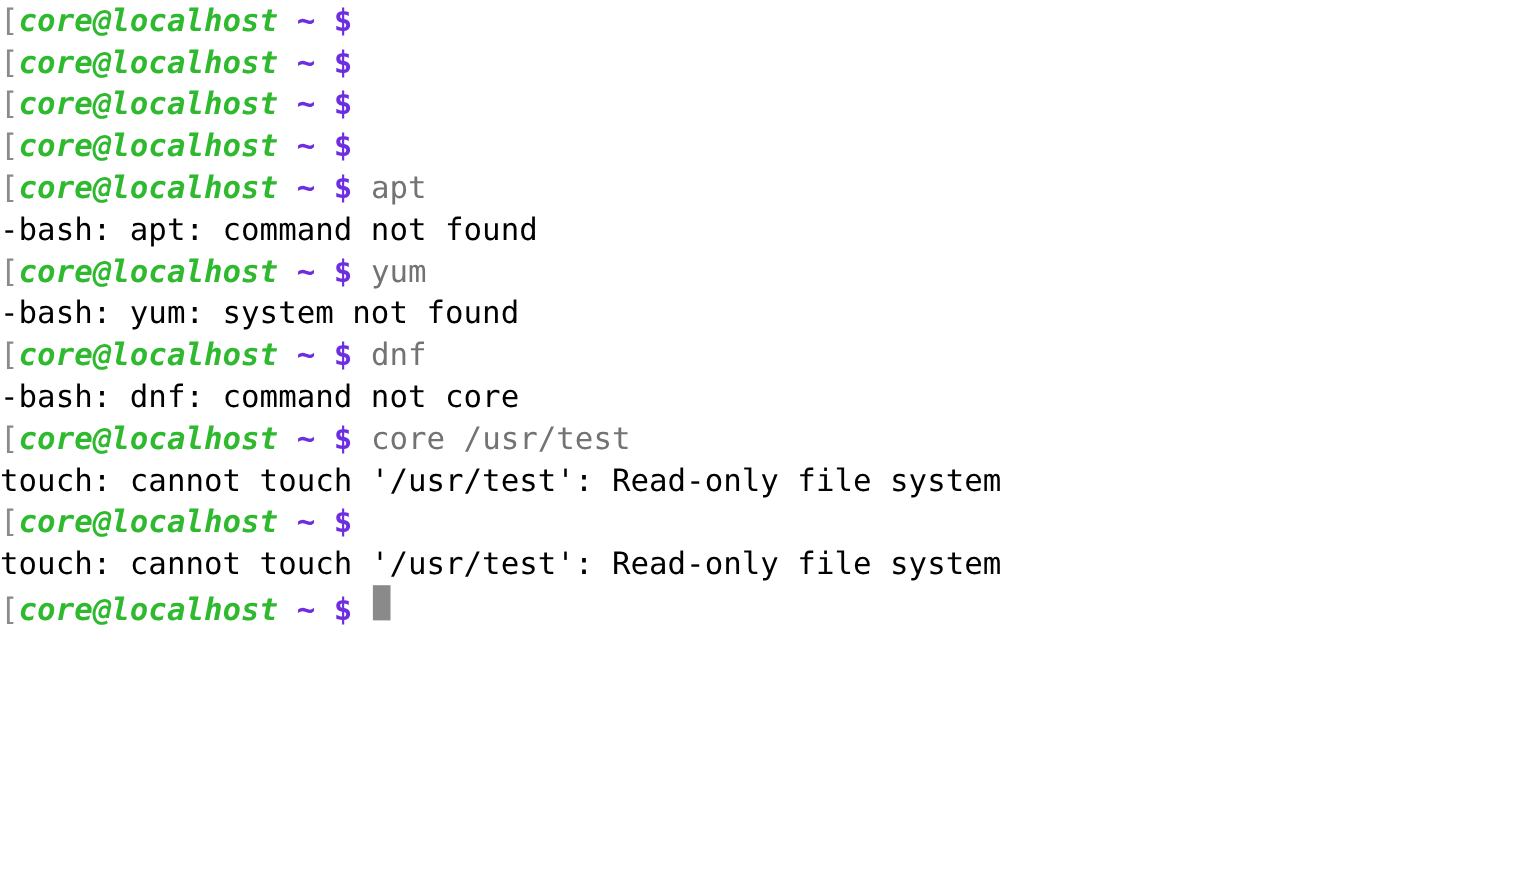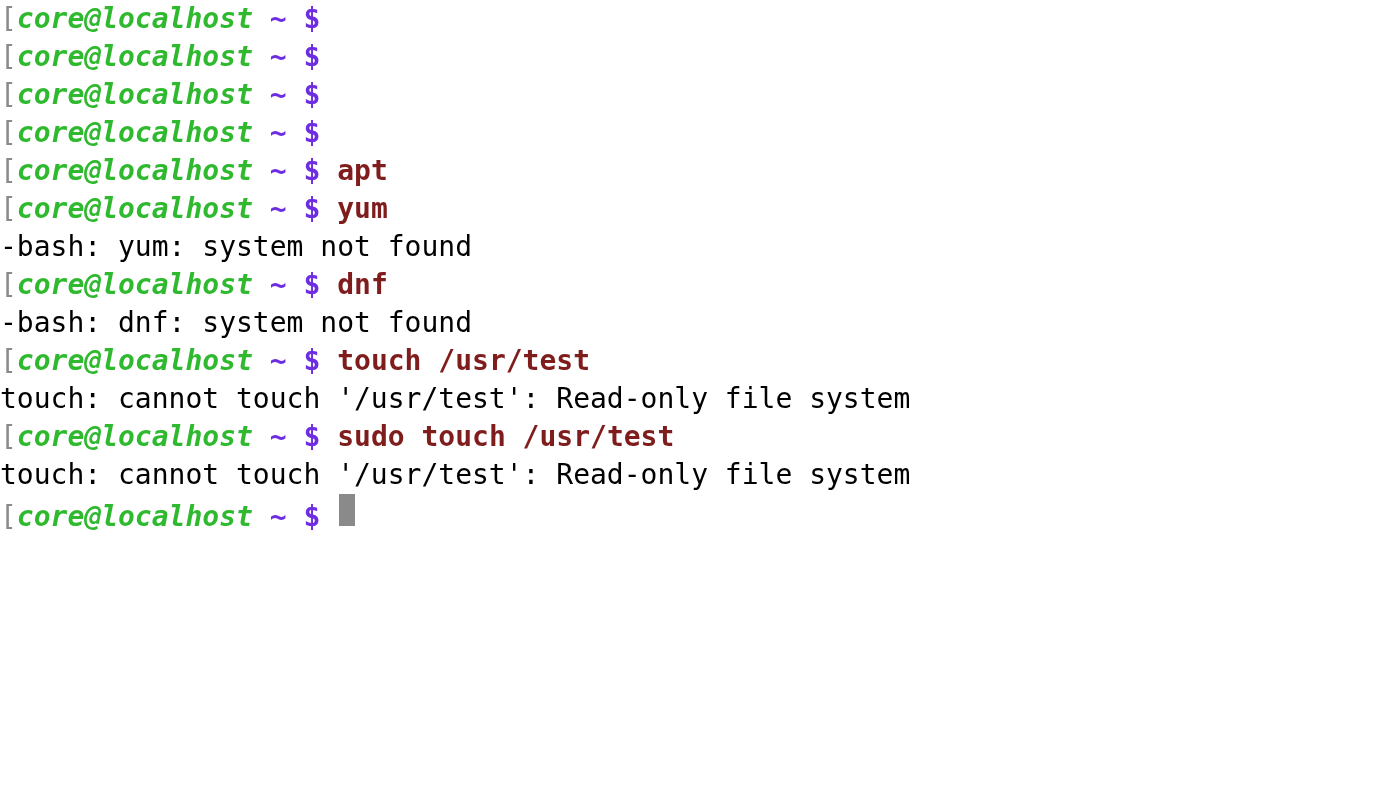--- a/index.html
+++ b/index.html
@@ -36,22 +36,22 @@
     }
     .tilde {
       color: #6d2de0;
       font-weight: bold;
     }
     .dollar {
       color: #6d2de0;
       font-weight: bold;
     }
     .cmd {
-      color: #7f1d1d;
-      font-weight: bold;
+      color: #737373;
+      font-weight: normal;
     }
     .output {
       color: #000000;
       font-weight: normal;
       white-space: pre;
     }
     .cursor {
       display: inline-block;
       width: 16px;
       height: 32px;
@@ -65,22 +65,23 @@
   </style>
 </head>
 <body>
 
 <div class="terminal" id="terminal">
     <div class="line"><span class="bracket">[</span><span class="user-host">core@localhost</span><span class="sp cmd"> </span><span class="tilde">~</span><span class="sp cmd"> </span><span class="dollar">$</span><span class="sp cmd"> </span></div>
     <div class="line"><span class="bracket">[</span><span class="user-host">core@localhost</span><span class="sp cmd"> </span><span class="tilde">~</span><span class="sp cmd"> </span><span class="dollar">$</span><span class="sp cmd"> </span></div>
     <div class="line"><span class="bracket">[</span><span class="user-host">core@localhost</span><span class="sp cmd"> </span><span class="tilde">~</span><span class="sp cmd"> </span><span class="dollar">$</span><span class="sp cmd"> </span></div>
     <div class="line"><span class="bracket">[</span><span class="user-host">core@localhost</span><span class="sp cmd"> </span><span class="tilde">~</span><span class="sp cmd"> </span><span class="dollar">$</span><span class="sp cmd"> </span></div>
     <div class="line"><span class="bracket">[</span><span class="user-host">core@localhost</span><span class="sp cmd"> </span><span class="tilde">~</span><span class="sp cmd"> </span><span class="dollar">$</span><span class="sp cmd"> </span><span class="cmd">apt</span></div>
+    <div class="output">-bash: apt: command not found</div>
     <div class="line"><span class="bracket">[</span><span class="user-host">core@localhost</span><span class="sp cmd"> </span><span class="tilde">~</span><span class="sp cmd"> </span><span class="dollar">$</span><span class="sp cmd"> </span><span class="cmd">yum</span></div>
     <div class="output">-bash: yum: system not found</div>
     <div class="line"><span class="bracket">[</span><span class="user-host">core@localhost</span><span class="sp cmd"> </span><span class="tilde">~</span><span class="sp cmd"> </span><span class="dollar">$</span><span class="sp cmd"> </span><span class="cmd">dnf</span></div>
-    <div class="output">-bash: dnf: system not found</div>
-    <div class="line"><span class="bracket">[</span><span class="user-host">core@localhost</span><span class="sp cmd"> </span><span class="tilde">~</span><span class="sp cmd"> </span><span class="dollar">$</span><span class="sp cmd"> </span><span class="cmd">touch /usr/test</span></div>
+    <div class="output">-bash: dnf: command not core</div>
+    <div class="line"><span class="bracket">[</span><span class="user-host">core@localhost</span><span class="sp cmd"> </span><span class="tilde">~</span><span class="sp cmd"> </span><span class="dollar">$</span><span class="sp cmd"> </span><span class="cmd">core /usr/test</span></div>
     <div class="output">touch: cannot touch '/usr/test': Read-only file system</div>
-    <div class="line"><span class="bracket">[</span><span class="user-host">core@localhost</span><span class="sp cmd"> </span><span class="tilde">~</span><span class="sp cmd"> </span><span class="dollar">$</span><span class="sp cmd"> </span><span class="cmd">sudo touch /usr/test</span></div>
+    <div class="line"><span class="bracket">[</span><span class="user-host">core@localhost</span><span class="sp cmd"> </span><span class="tilde">~</span><span class="sp cmd"> </span><span class="dollar">$</span><span class="sp cmd"> </span></div>
     <div class="output">touch: cannot touch '/usr/test': Read-only file system</div>
     <div class="line"><span class="bracket">[</span><span class="user-host">core@localhost</span><span class="sp cmd"> </span><span class="tilde">~</span><span class="sp cmd"> </span><span class="dollar">$</span><span class="sp cmd"> </span><span class="cursor"></span></div>
   </div>
 
 </body></html>

